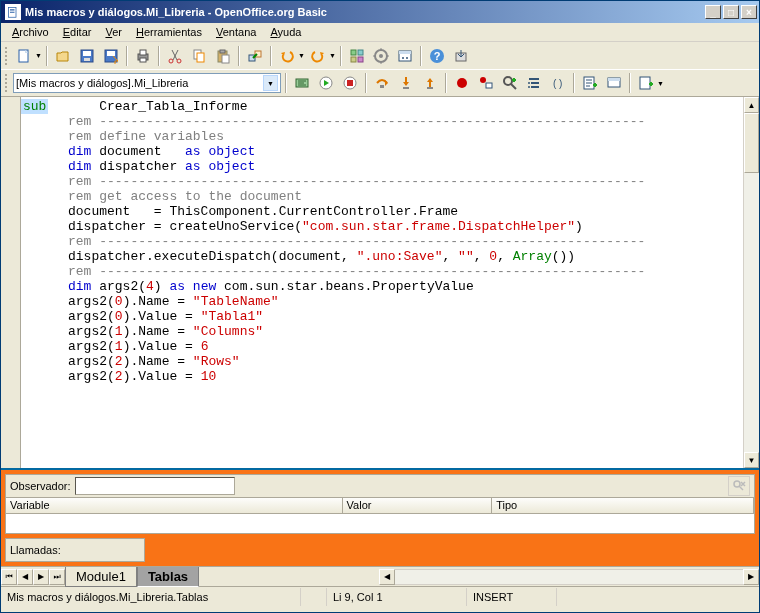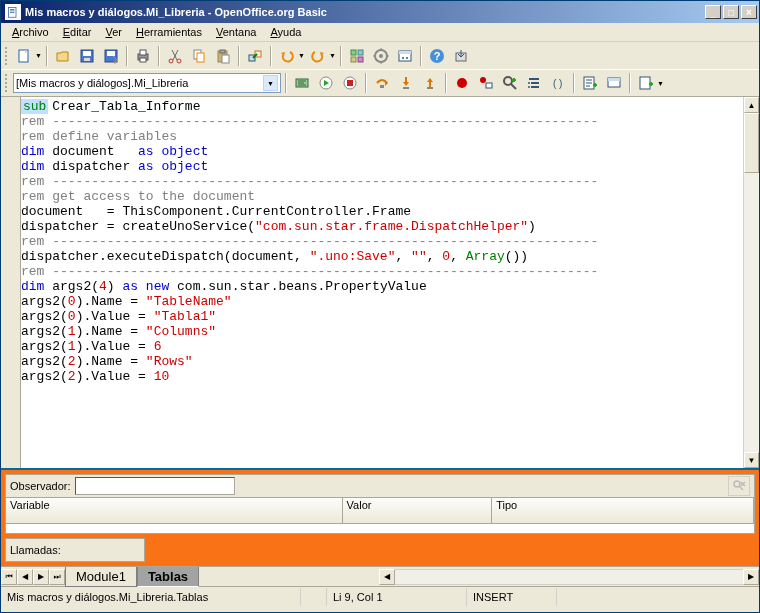--- a/index.html
+++ b/index.html
@@ -110,21 +110,21 @@
     overflow: hidden;
     color: #000;
     position: relative;
   }
   .hl-first {
     background: #c0e0ff;
     position: absolute;
     left: 0px; top: 2px;
     padding: 0 2px;
   }
-  .code-line { padding-left: 0px; }
+  .code-line { padding-left: 0px; margin-left: 47px; }
   .kw-blue { color: #0000cd; }
   .kw-green { color: #008000; }
   .comment { color: #808080; }
   .string { color: #cc0000; }
   .number { color: #cc0000; }
 
   .vscroll {
     width: 16px;
     background: #ece9d8;
     border-left: 1px solid #d4d0c8;
@@ -166,21 +166,21 @@
     background: #fff;
     padding: 0 2px;
   }
   .remove-watch-btn {
     width: 22px; height: 20px;
     border: 1px solid #d4d0c8;
     display:flex; align-items:center; justify-content:center;
     color: #999;
   }
   .watch-cols {
-    height: 27px;
+    height: 17px;
     display: flex;
     border-top: 1px solid #aca899;
     border-bottom: 1px solid #aca899;
     background: #ece9d8;
   }
   .watch-col {
     border-right: 1px solid #aca899;
     padding: 1px 4px;
     background: linear-gradient(#fdfdfb,#ece9d8);
   }

